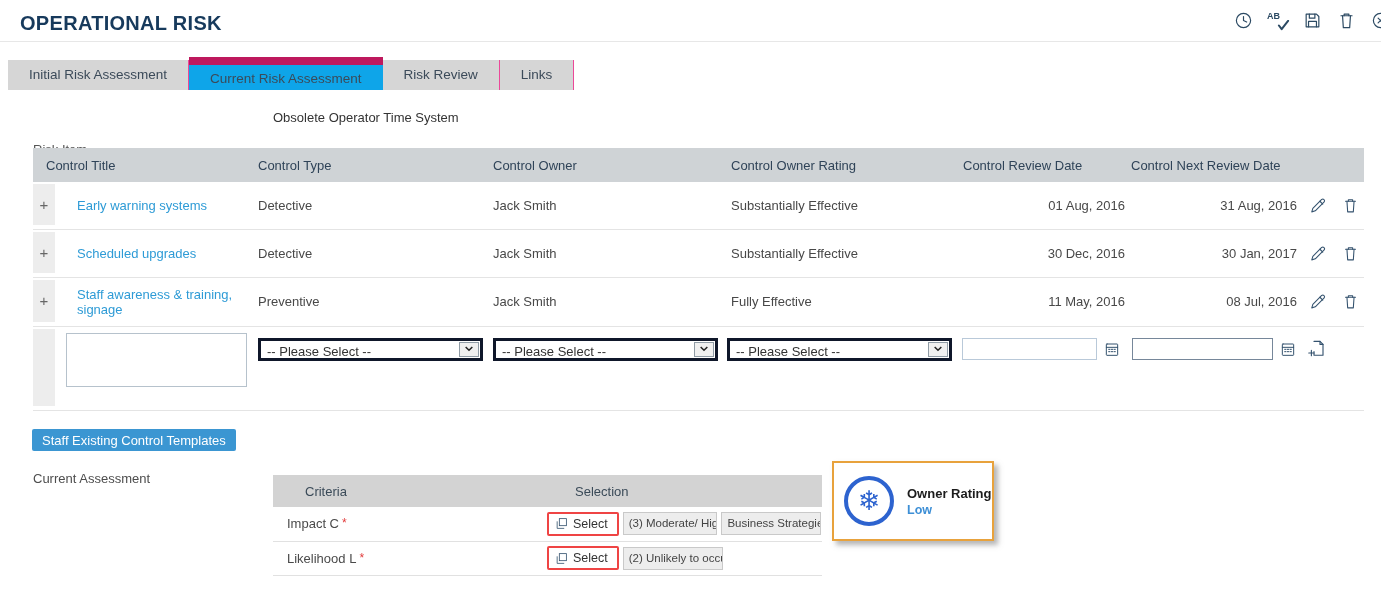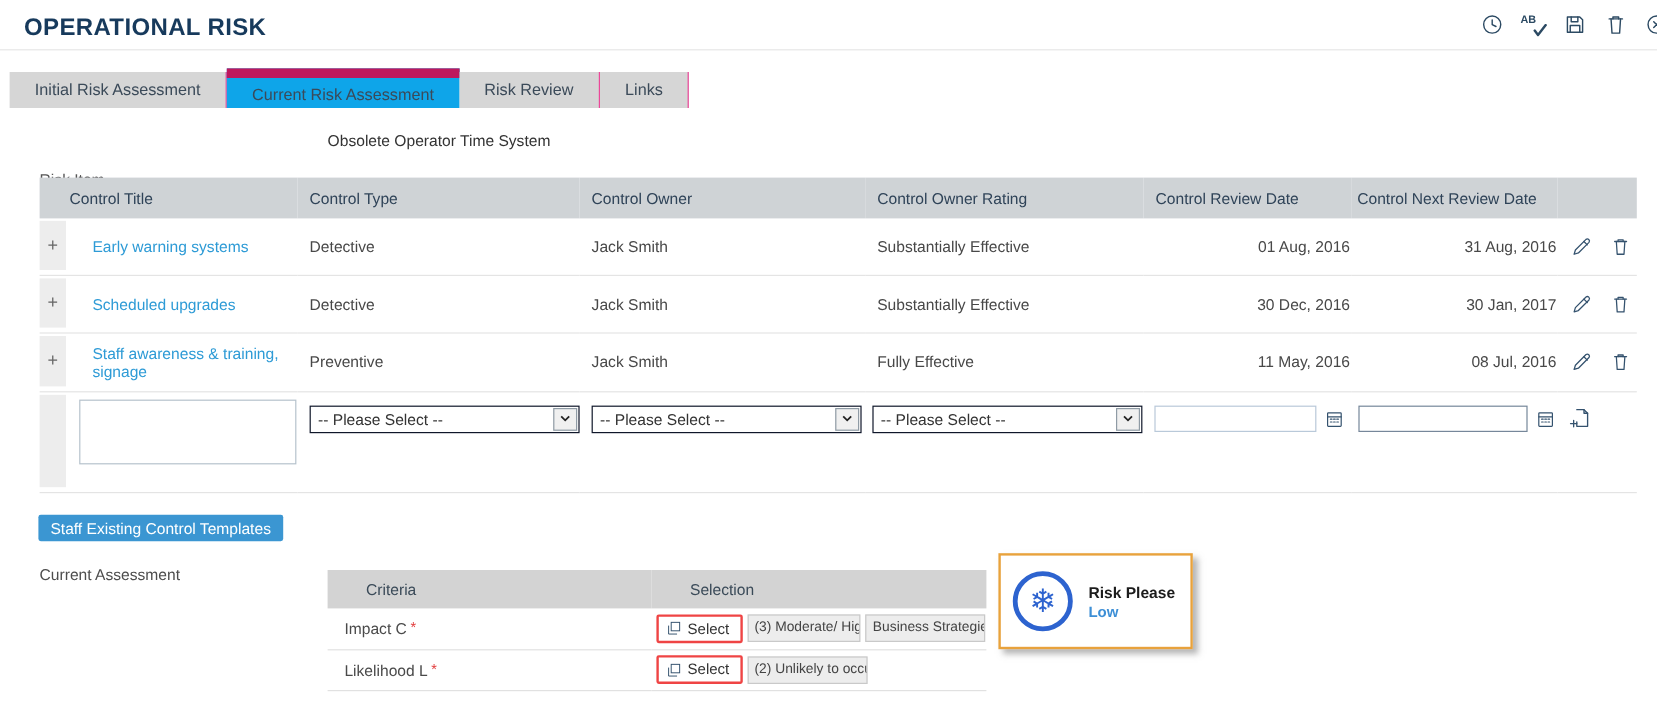--- a/index.html
+++ b/index.html
@@ -23,37 +23,37 @@
   .tab { background:#d6d6d6; color:#3b4a59; font-size:13.5px; height:30px; line-height:30px;
     padding:0 21px; border-right:1px solid #ec4899; white-space:nowrap; cursor:pointer; }
   .tab.active { background:#0ea5e9; border-top:8px solid #be185d; height:33px; line-height:28px; border-right:none; }
   
   .risk-label { position:absolute; left:33px; top:110px; font-size:13px; color:#555;margin-top:32px; }
   .risk-value { position:absolute; left:273px; top:110px; font-size:13px; color:#333; }
   
   table.controls { position:absolute; left:33px; top:148px; width:1331px; border-collapse:collapse; table-layout:fixed; }
   table.controls thead tr { background:#cfd3d6; height:34px; }
   table.controls th { font-weight:normal; font-size:13px; color:#2f4358; text-align:left; padding:0 0 0 10px; }
-  table.controls th.first { padding-left:25px; }
+  table.controls th.first { padding-left:13px; }
   table.controls th.next-rev { padding-left:5px; }
   table.controls td { font-size:13px; color:#484848; border-bottom:1px solid #e4e4e4; }
   tr.r1 { height:47px; } tr.r2 { height:48px; } tr.r3 { height:49px; } tr.new-row { height:84px; }
   td.expander { position:relative; }
   td.expander .exp-box { position:absolute; left:0; right:0; top:2px; bottom:4px; background:#ededed;
     display:flex; align-items:center; justify-content:center; color:#666; font-size:15px; cursor:pointer; }
   td.title-cell { padding-left:22px; }
   td.pad { padding-left:10px; }
   a.ctl-link { color:#2e9bd6; text-decoration:none; cursor:pointer; }
   td.date-cell { text-align:right; padding-right:1px; }
   td.actions { text-align:left; }
   .row-icons { display:flex; gap:15px; padding-left:11px; align-items:center; }
   .row-icons svg { width:17px; height:17px; stroke:#34526e; fill:none; stroke-width:1.5; stroke-linecap:round; stroke-linejoin:round; cursor:pointer; }
   tr.new-row td { vertical-align:top; padding-top:11px; }
   textarea.ctl-title-input { width:181px; height:54px; border:1px solid #b6c2cc; resize:none; margin-left:11px; margin-top:-5px; outline:none; font-family:"Liberation Sans",sans-serif; }
-  .fake-select { width:225px; height:23px; border:1px solid #0f172a; background:#fff; display:flex; align-items:stretch; cursor:pointer; }
+  .fake-select { width:225px; height:23px; border:3px solid #0f172a; background:#fff; display:flex; align-items:stretch; cursor:pointer; }
   .fake-select .txt { flex:1; font-size:13px; color:#333; padding-left:6px; line-height:21px; white-space:nowrap; overflow:hidden; }
   .fake-select .btn { width:20px; border:1px solid #8f9ba5; margin:1px; background:#f0f0f0; display:flex; align-items:center; justify-content:center; }
   .fake-select .btn svg { width:10px; height:8px; stroke:#222; fill:none; stroke-width:1.8; }
   .date-wrap { display:flex; align-items:center; }
   input.date-input { height:22px; border:1px solid #b9c9d9; outline:none; font-family:"Liberation Sans",sans-serif; padding:0 4px; }
   input.date-input.d1 { width:135px; }
   input.date-input.d2 { width:141px; border-color:#76879a; margin-left:5px; }
   .cal-btn { margin-left:7px; cursor:pointer; display:flex; }
   .cal-btn svg { width:16px; height:16px; stroke:#34526e; fill:none; stroke-width:1.5; stroke-linecap:round; }
   .add-btn { margin-left:12px; cursor:pointer; display:flex; }
@@ -351,16 +351,16 @@
           <span class="chip">(2) Unlikely to occur</span>
         </div>
       </td>
     </tr>
   </tbody>
 </table>
 
 <div class="risk-card">
   <div class="snow-circle">❄</div>
   <div class="rating-text">
-    <div class="rating-label">Risk Please</div>
+    <div class="rating-label">Owner Rating</div>
     <div class="rating-value">Low</div>
   </div>
 </div>
 
 </body></html>

